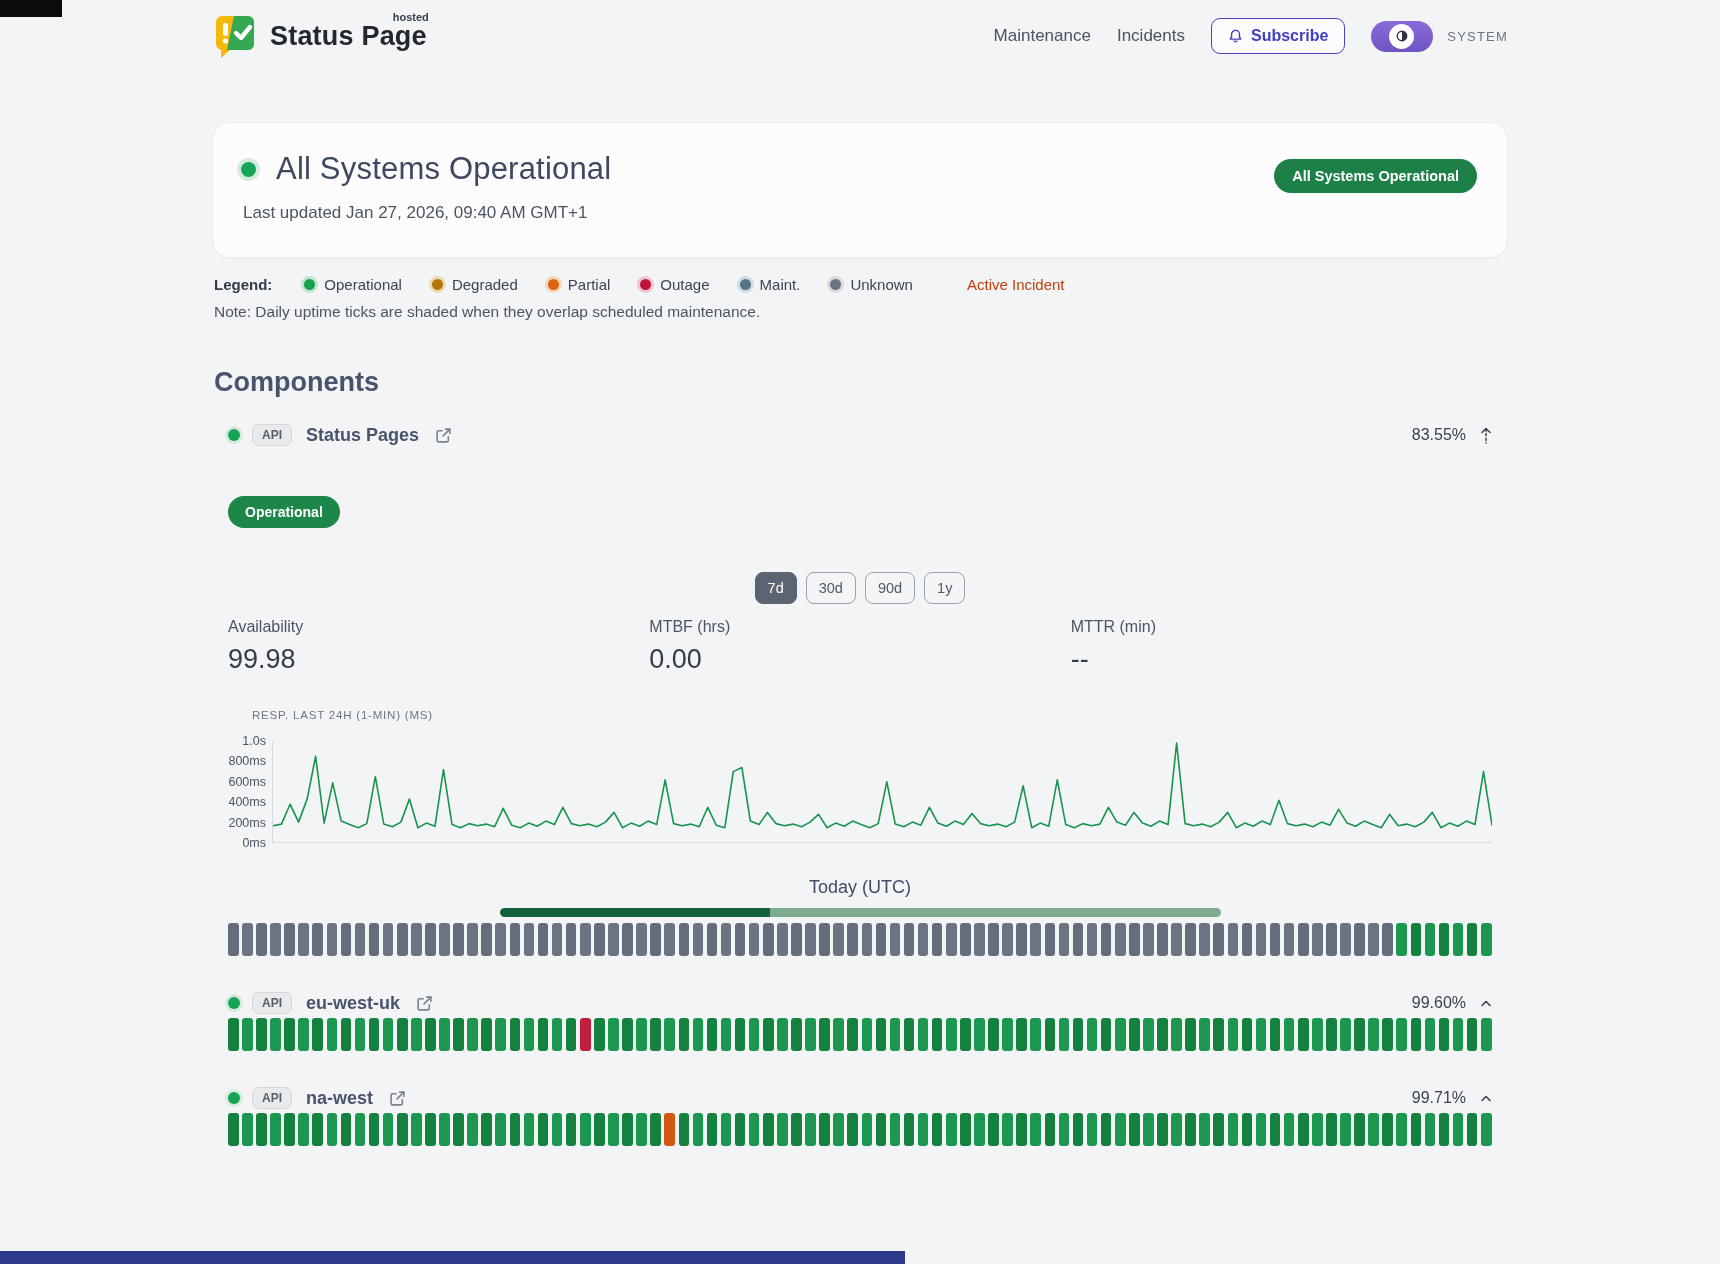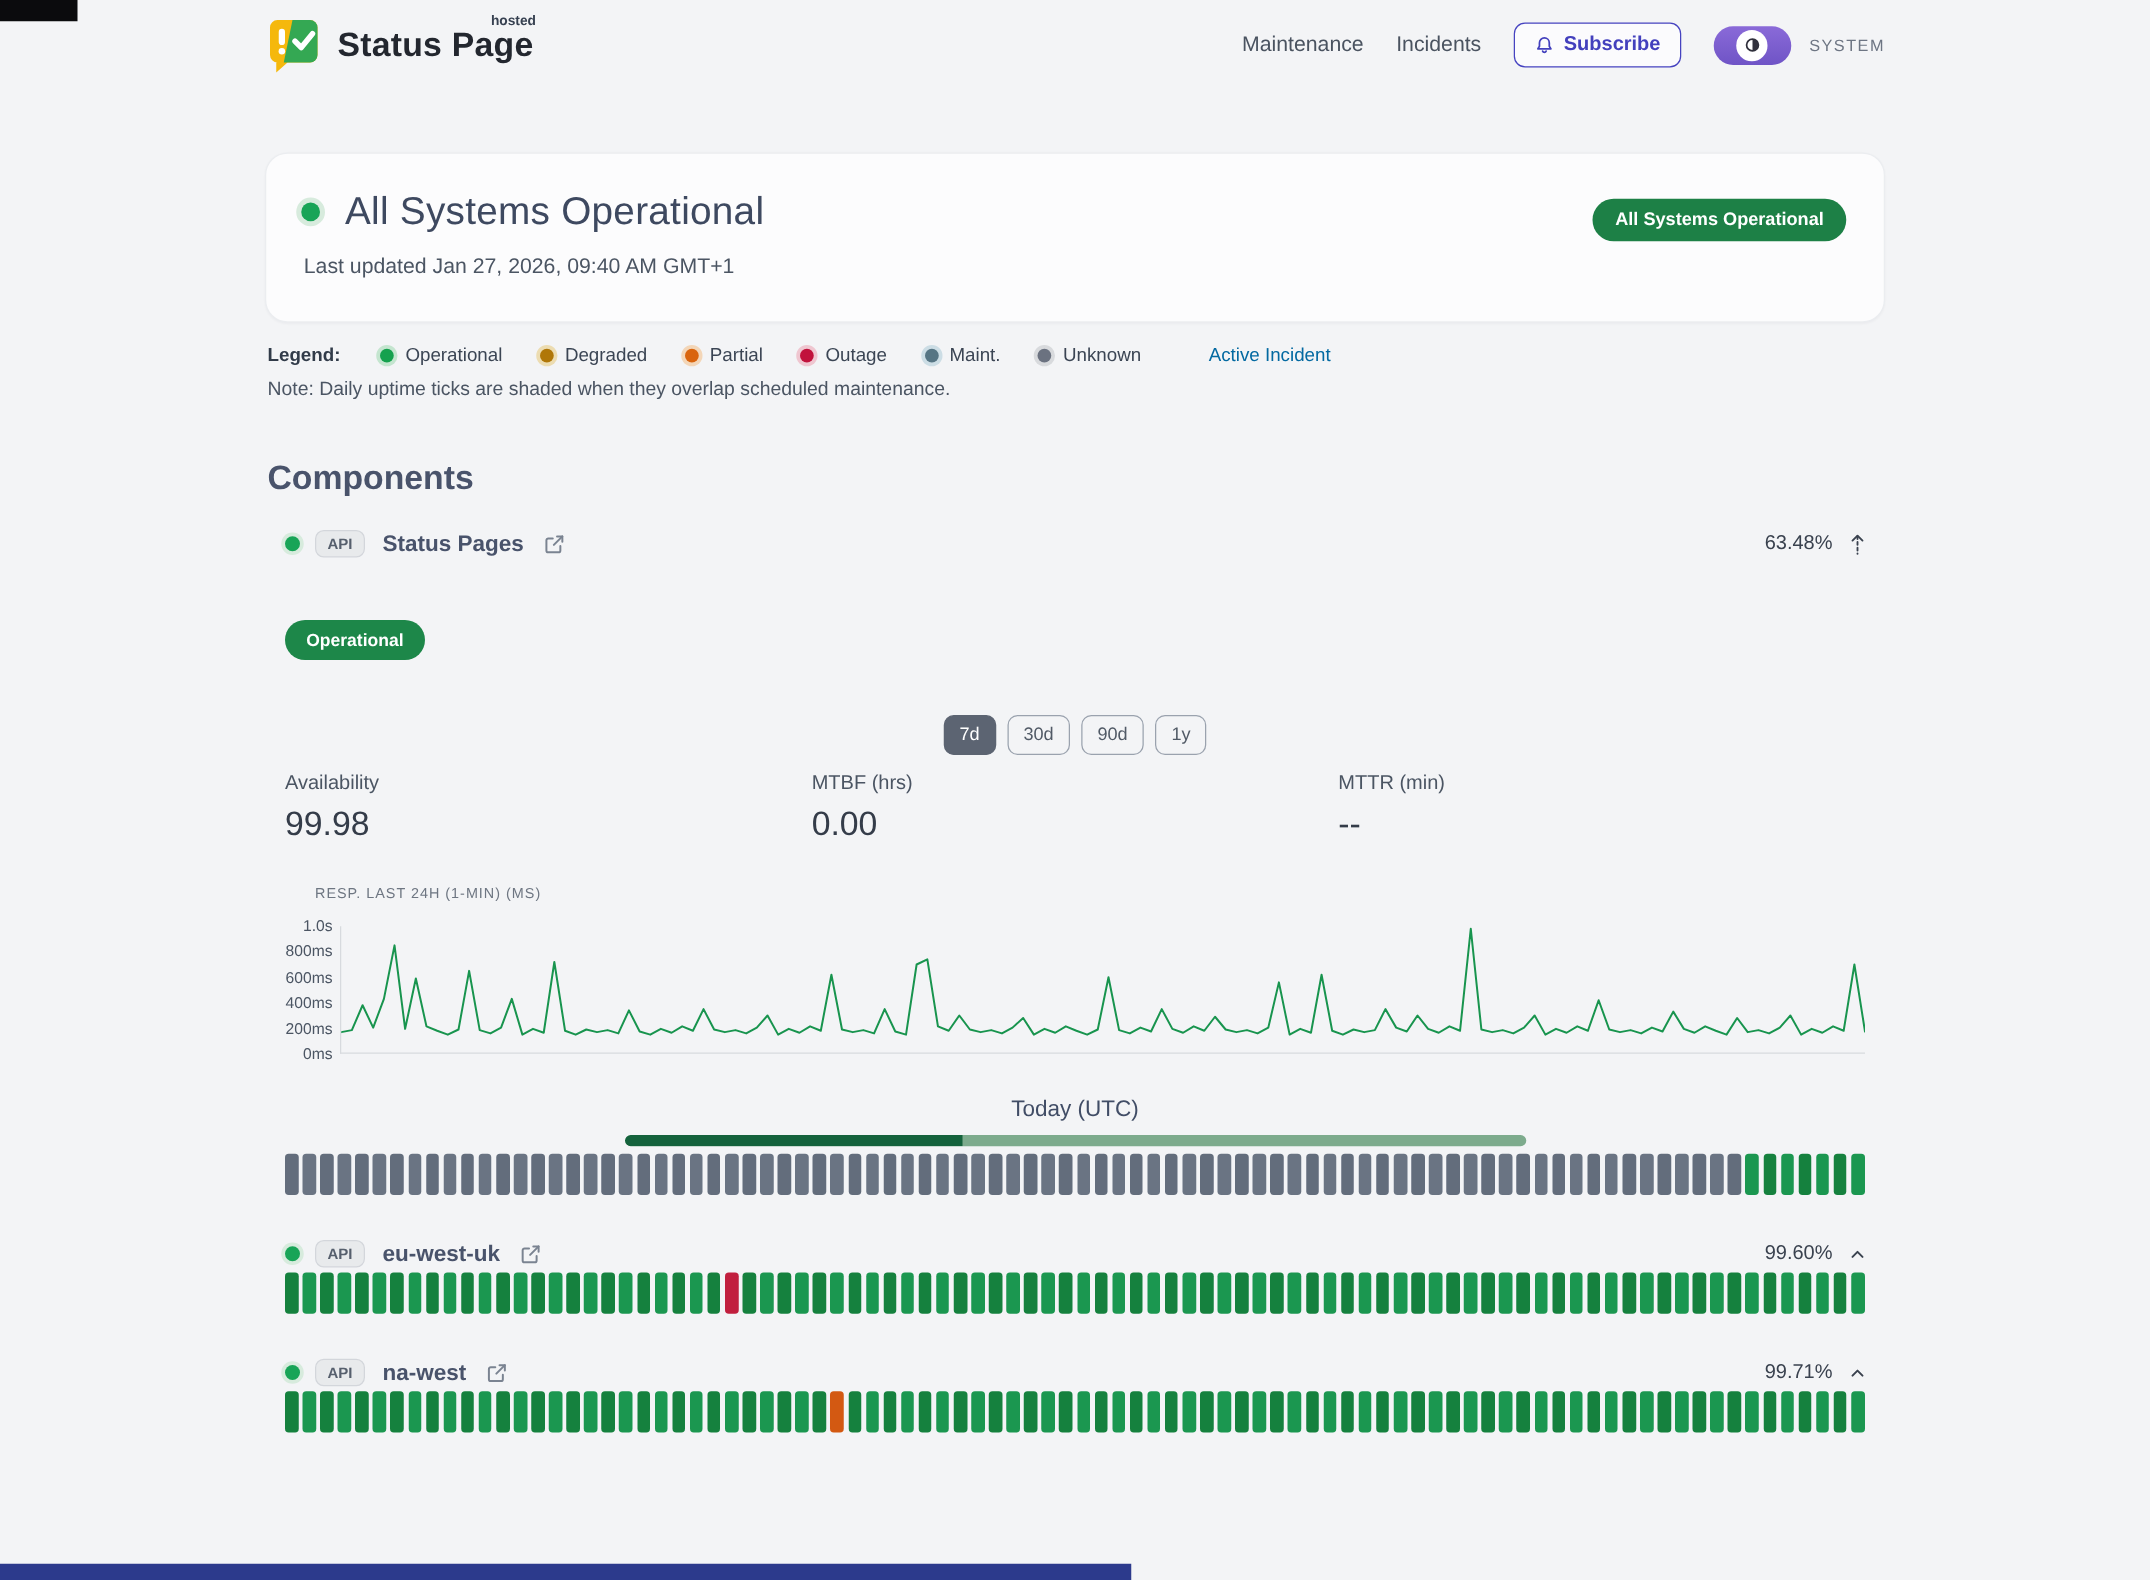--- a/index.html
+++ b/index.html
@@ -39,21 +39,21 @@
   .hero-title { font-size:31px; font-weight:500; color:#3e4960; letter-spacing:0.2px; }
   .hero-updated { margin-top:16px; margin-left:2px; font-size:17px; color:#4b5563; }
   .hero-badge { background:#1d8046; color:#fff; font-size:14.5px; font-weight:700; border-radius:999px;
                 padding:9px 18px; margin-top:8px; white-space:nowrap; }
 
   
   .legend-row { margin-top:18px; padding:0 2px; display:flex; align-items:center; gap:30px; font-size:15px; }
   .legend-label { font-weight:700; color:#313b49; }
   .leg-item { display:flex; align-items:center; gap:9px; color:#3b4554; }
   .leg-dot { width:11px; height:11px; border-radius:50%; }
-  .legend-active { margin-left:22px; color:#0369a1; }
+  .legend-active { margin-left:22px; color:#c2410c; }
   .note-row { margin-top:10px; padding:0 2px; font-size:15.5px; color:#4b5563; }
 
   
   .section-title { margin-top:46px; padding:0 2px; font-size:27px; font-weight:600; color:#49536b; }
   .comp-pad { padding:0 16px; }
   .comp-header { margin-top:26px; display:flex; align-items:center; justify-content:space-between; cursor:pointer; }
   .comp-header-left { display:flex; align-items:center; gap:12px; }
   .comp-dot { width:12px; height:12px; border-radius:50%; background:#18a457; box-shadow:0 0 0 3px #d7ebdd; }
   .comp-chip { background:#e8eaec; border:1px solid #d3d6db; border-radius:7px; padding:3px 9px;
                font-size:12px; font-weight:700; color:#565f6d; }
@@ -202,21 +202,21 @@
         <span class="comp-name">Status Pages</span>
         <span class="ext-link">
           <svg width="17" height="17" viewBox="0 0 16 16" fill="none" stroke="#7a8391" stroke-width="1.5" stroke-linecap="round" stroke-linejoin="round">
             <path d="M12.5 9.2v3.4a1.4 1.4 0 0 1-1.4 1.4H3.4A1.4 1.4 0 0 1 2 12.6V4.9a1.4 1.4 0 0 1 1.4-1.4H6.8"></path>
             <path d="M10 2h4v4"></path>
               <path d="M14 2L7.6 8.4"></path>
           </svg>
         </span>
       </div>
       <div class="comp-header-right">
-        <span>63.48%</span>
+        <span>83.55%</span>
         <span class="icon-inline">
           <svg width="12" height="17" viewBox="0 0 12 17" fill="none" stroke="#3a424f" stroke-width="1.5" stroke-linecap="round" stroke-linejoin="round">
             <path d="M2 5.5L6 1.5L10 5.5"></path>
             <path d="M6 2v14" stroke-dasharray="2.2 2.4"></path>
           </svg>
         </span>
       </div>
     </div>
 
     <span class="status-badge">Operational</span>

